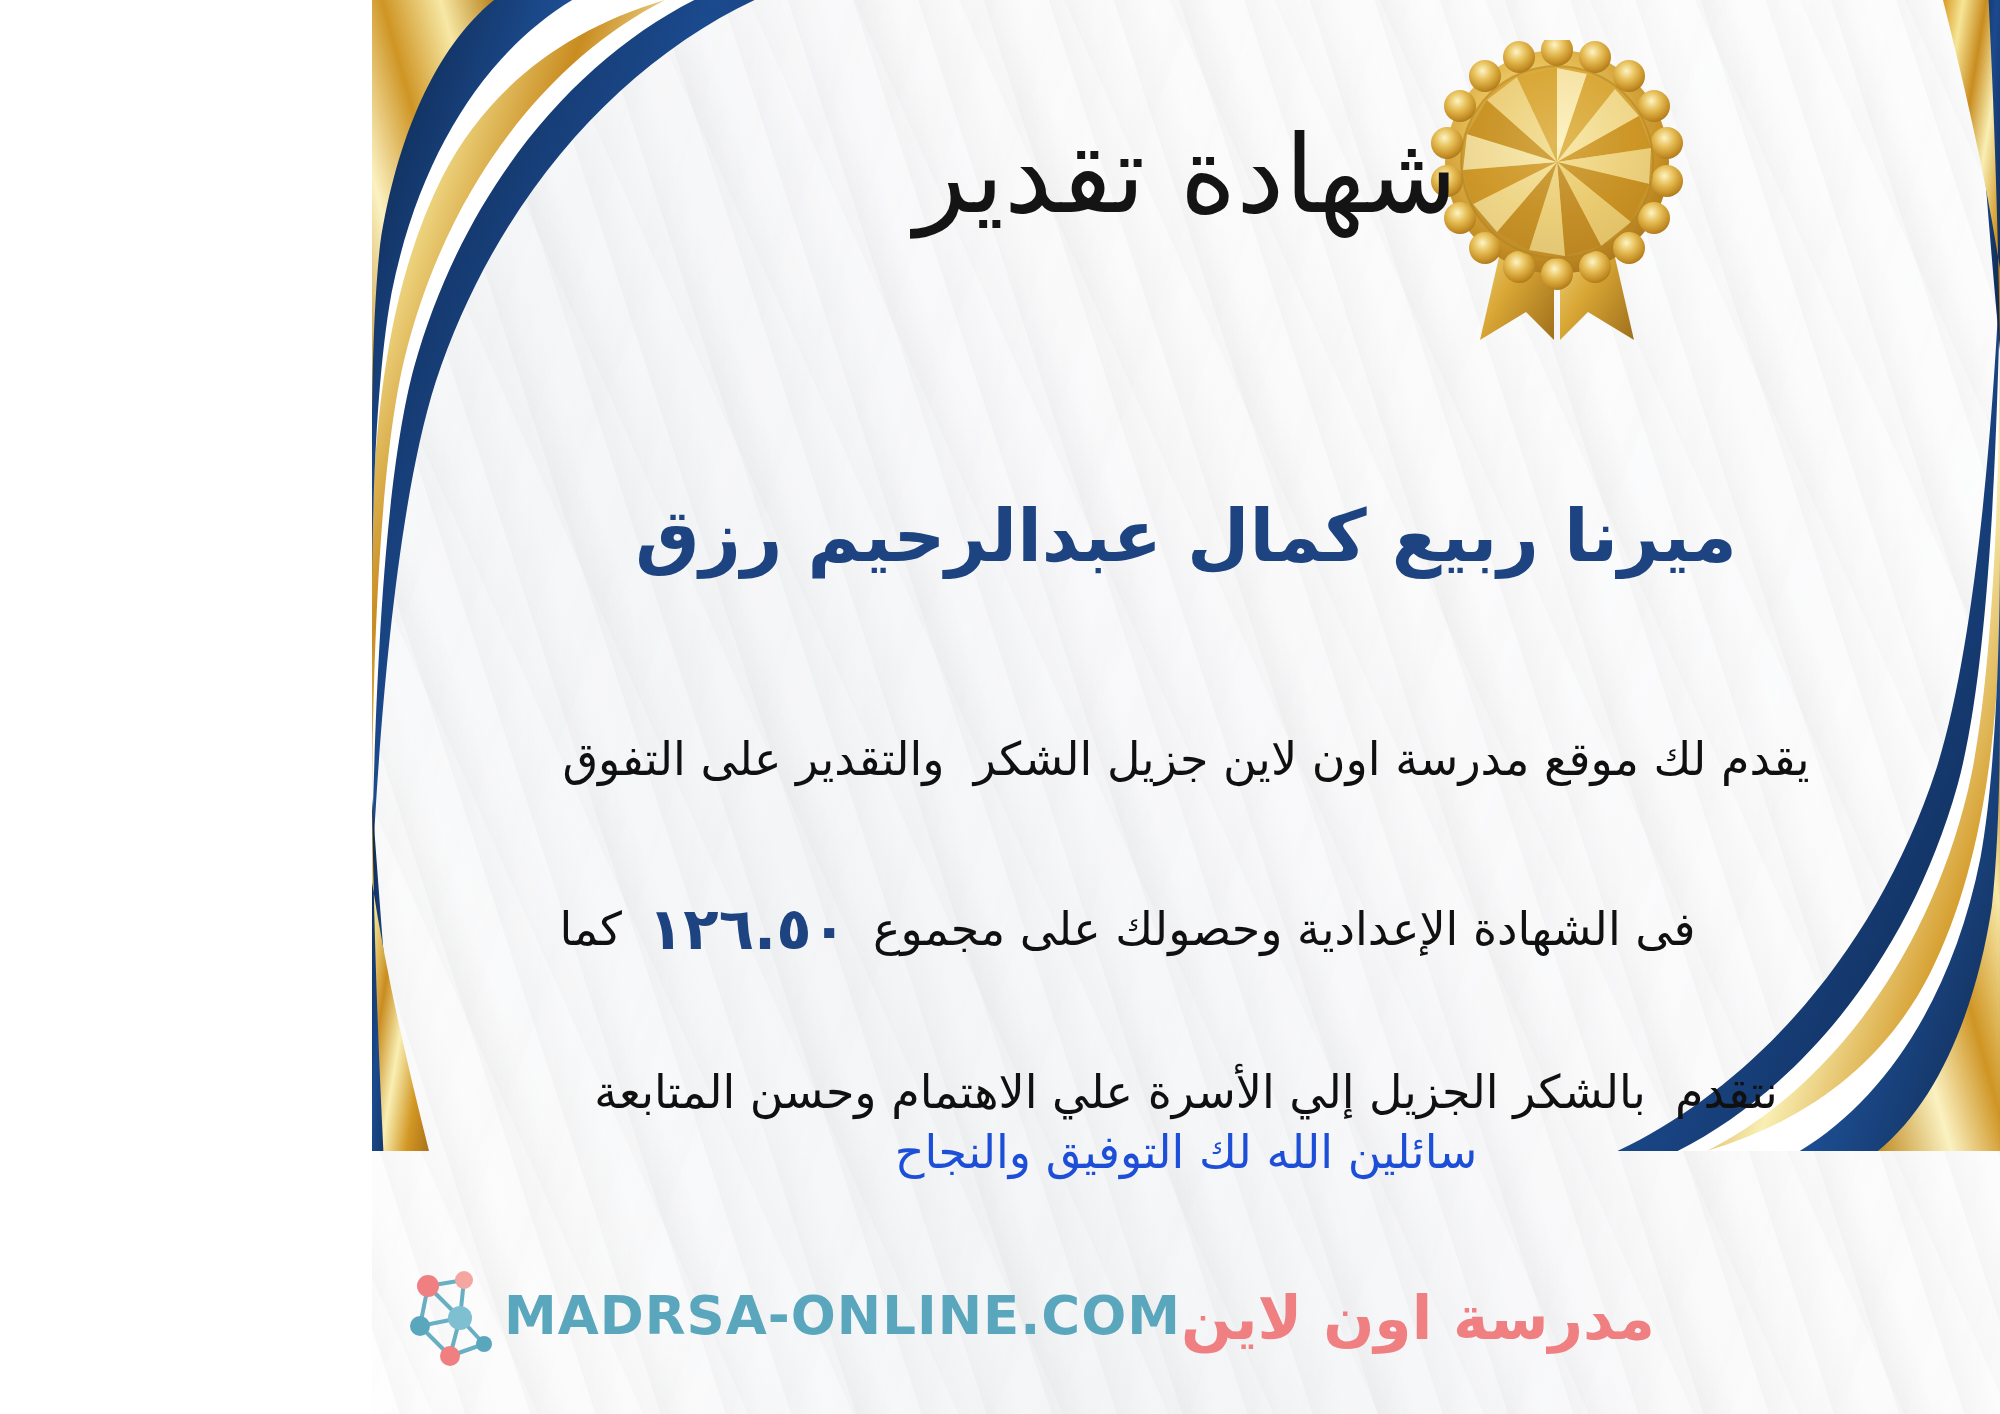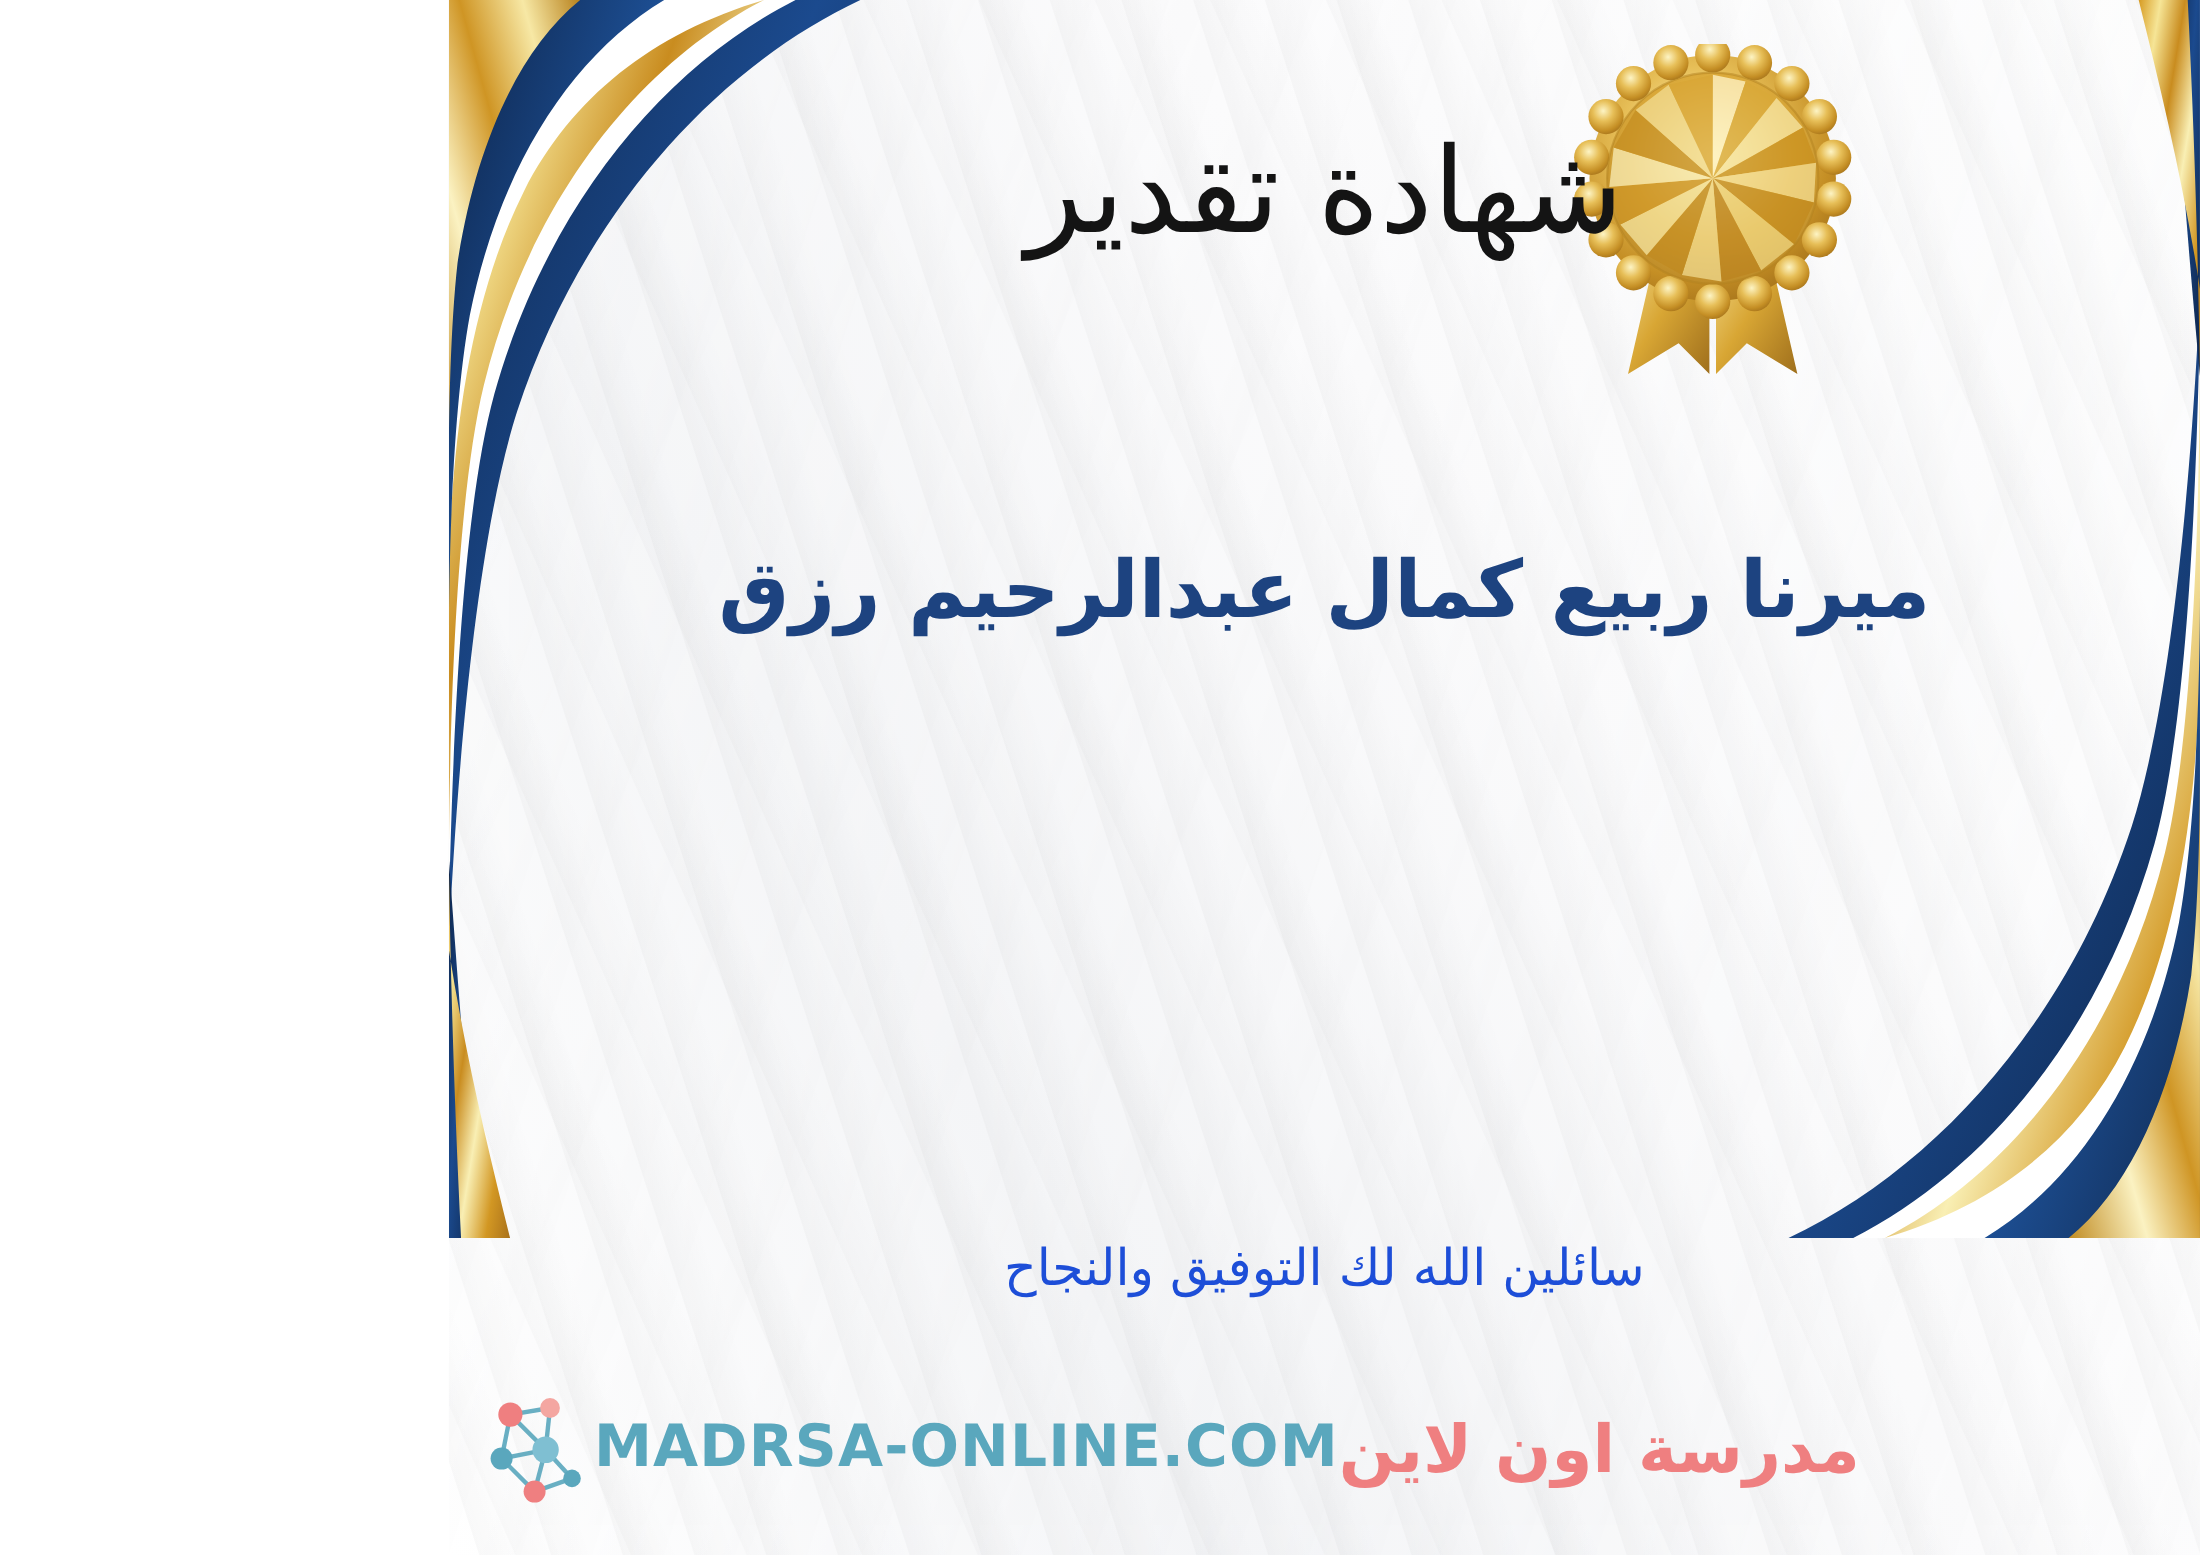--- a/index.html
+++ b/index.html
@@ -7,20 +7,21 @@
   body{
     width:2000px;height:1414px;overflow:hidden;
     font-family:"DejaVu Sans","Liberation Sans",sans-serif;
     background:#ffffff;
   }
 
   
   #certificate{
     position:relative;width:1592px;height:1414px;overflow:hidden;
     background:#ffffff;
+    padding-left:36px;
   }
 
   
   .paper-texture{
     position:absolute;inset:0;
     background:
       repeating-linear-gradient(-72deg,
         rgba(0,0,0,0.000) 0px,
         rgba(0,0,0,0.000) 26px,
         rgba(0,0,0,0.028) 27px,
@@ -244,20 +245,27 @@
       <circle cx="0" cy="0" r="96" fill="none" stroke="#b1811f" stroke-width="2" opacity=".5"></circle>
     </g>
   </svg>
 
   <div class="content">
 
     <div class="cert-title">شهادة تقدير</div>
 
     <div class="student-name">ميرنا ربيع كمال عبدالرحيم رزق</div>
 
+    <div class="body-text">
+      <div class="body-line">يقدم لك موقع مدرسة اون لاين جزيل الشكر  والتقدير على التفوق</div>
+      <div class="body-line">
+        <span>فى الشهادة الإعدادية وحصولك على مجموع</span><span class="grade-value">١٢٦.٥٠</span><span>كما</span>
+      </div>
+      <div class="body-line">نتقدم  بالشكر الجزيل إلي الأسرة علي الاهتمام وحسن المتابعة</div>
+    </div>
 
     <div class="closing-text">سائلين الله لك التوفيق  والنجاح</div>
   </div>
 
   <div class="brand">
     <div class="brand-text">
       <div class="brand-ar">مدرسة اون لاين</div>
       <div class="brand-en">MADRSA-ONLINE.COM</div>
     </div>
     <svg class="brand-mark" viewBox="0 0 96 110">

